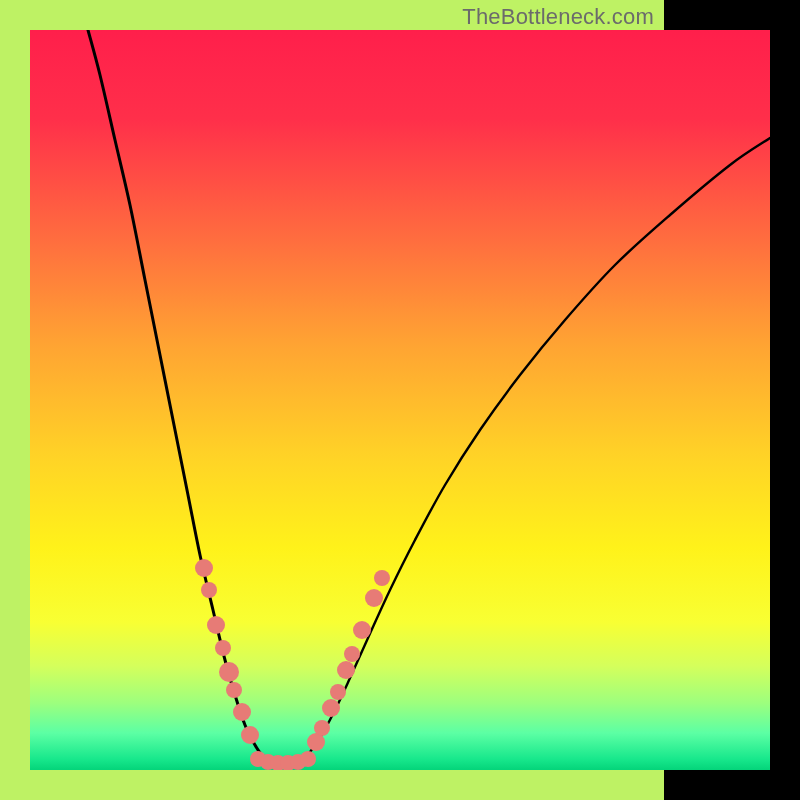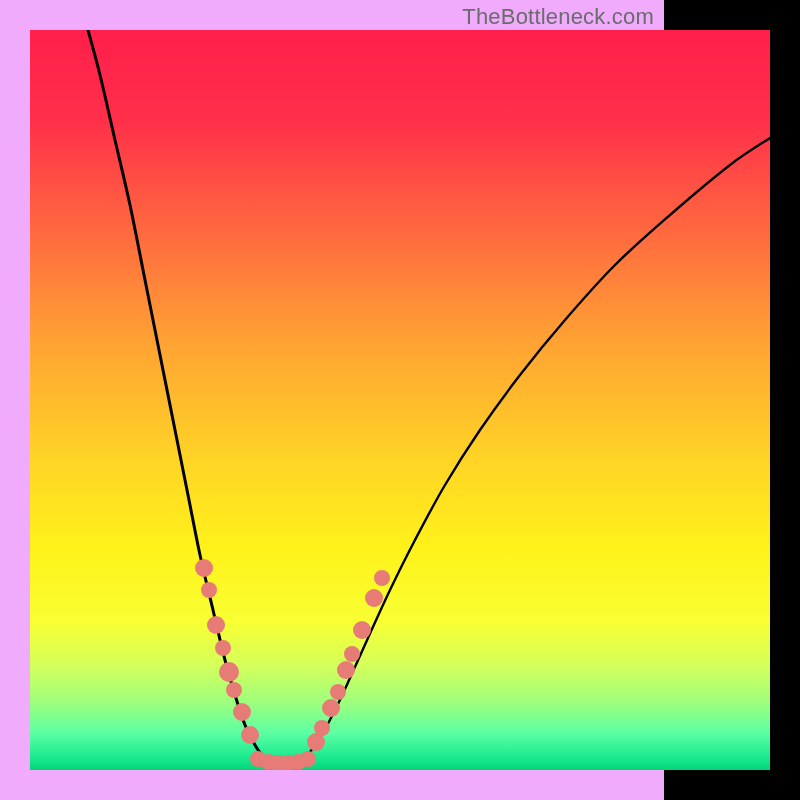--- a/index.html
+++ b/index.html
@@ -8,21 +8,21 @@
     width: 800px;
     height: 800px;
     background: #000;
     overflow: hidden;
     font-family: Arial, Helvetica, sans-serif;
   }
   .plot-outer {
     position: relative;
     width: 664px;
     height: 800px;
-    background: #f0abfc;
+    background: #bef264;
   }
   .plot-inner {
     position: absolute;
     left: 30px;
     top: 30px;
     width: 740px;
     height: 740px;
     overflow: hidden;
   }
   .watermark {

